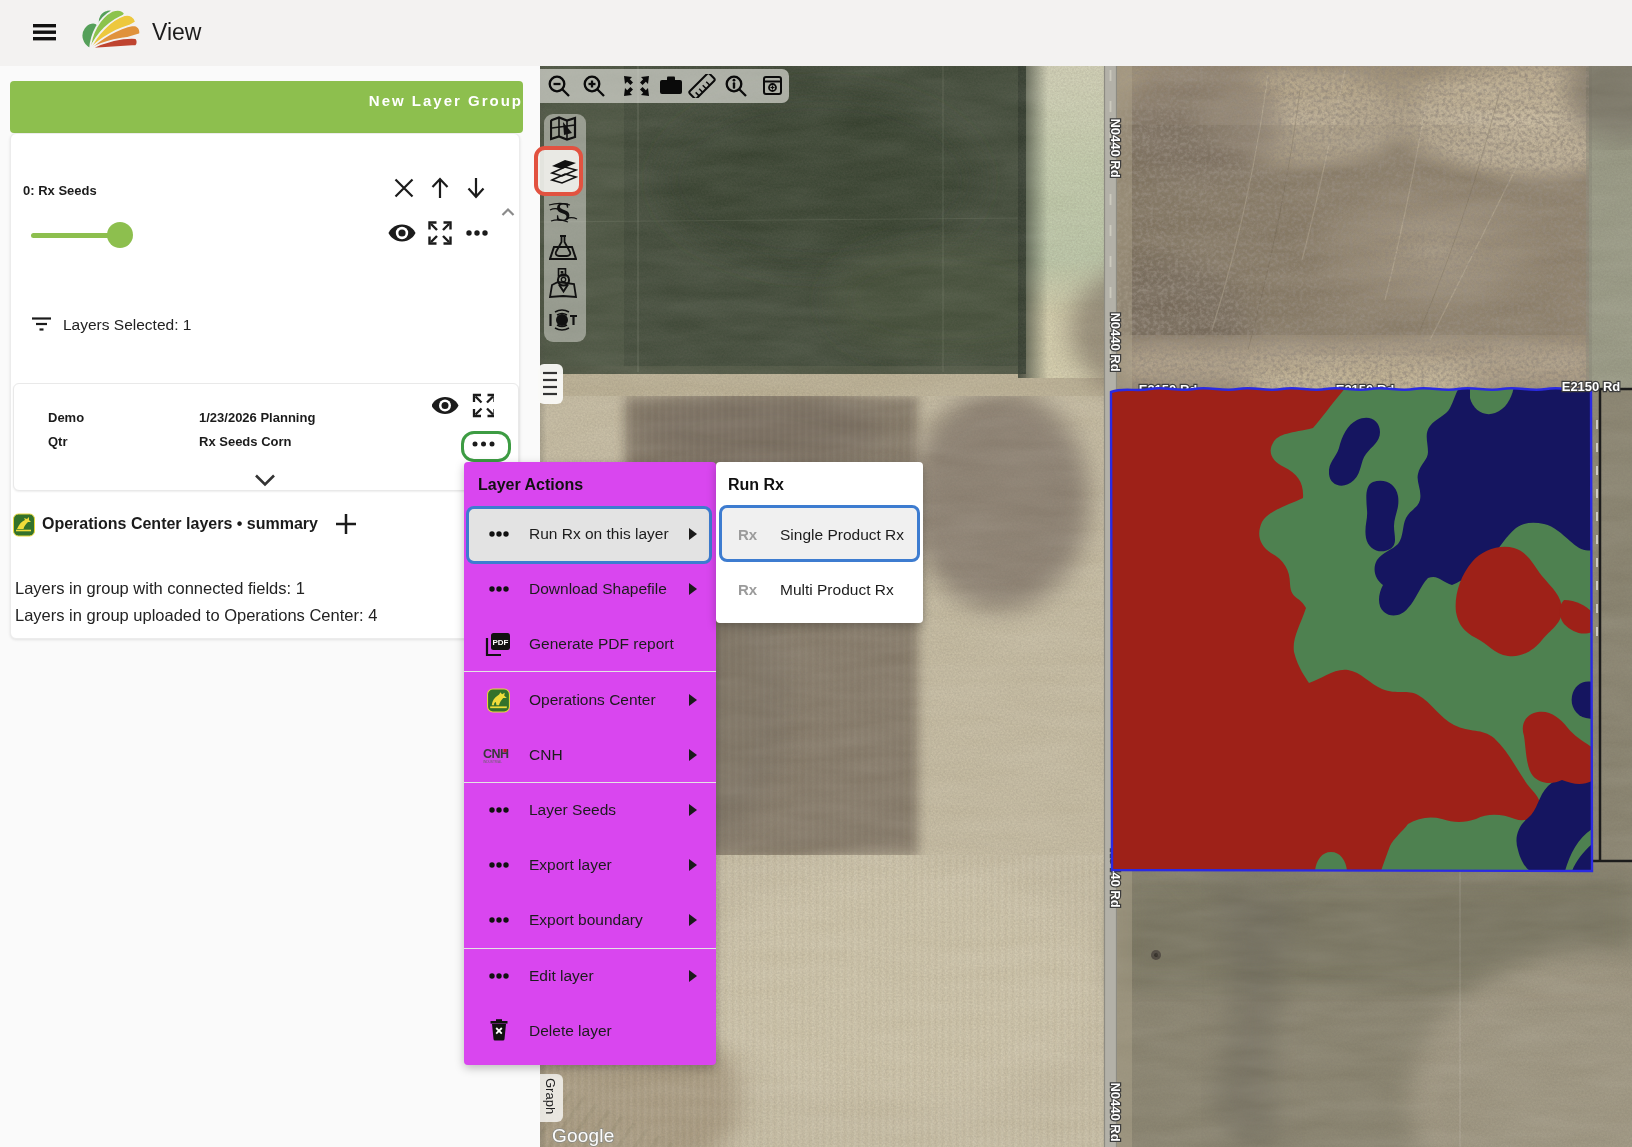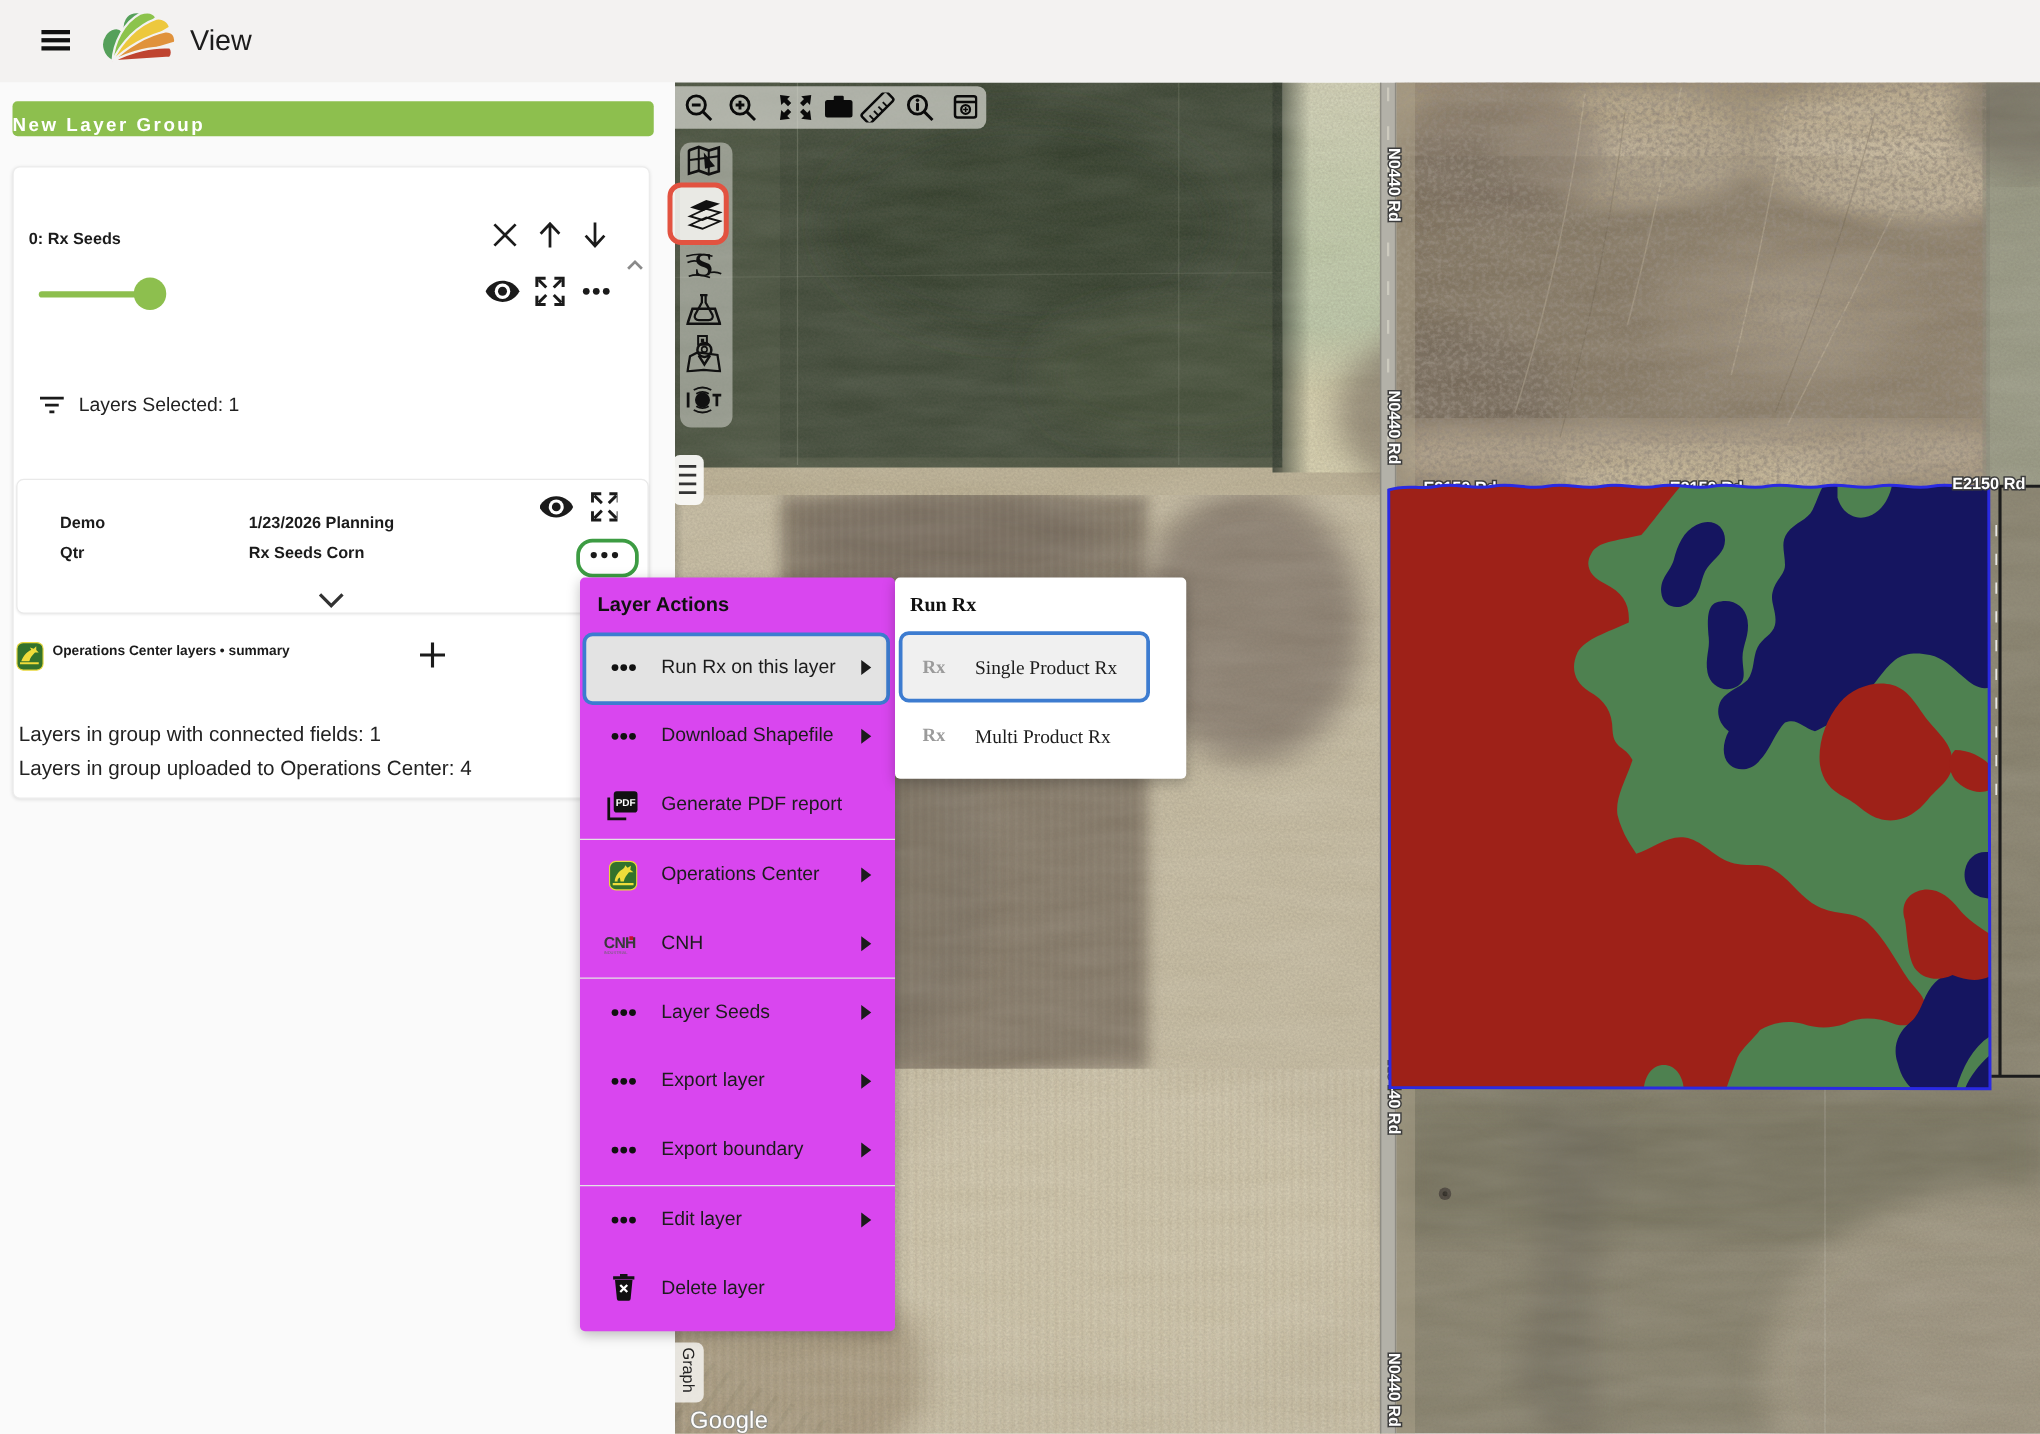--- a/index.html
+++ b/index.html
@@ -2,48 +2,48 @@
 <html><head>
 <meta charset="utf-8">
 <style>
   html,body{margin:0;padding:0;}
   body{width:1632px;height:1147px;overflow:hidden;font-family:"Liberation Sans",sans-serif;background:#fafafa;}
   .abs{position:absolute;}
   #page{position:relative;width:1632px;height:1147px;}
   #topbar{left:0;top:0;width:1632px;height:66px;background:#f3f2f1;}
   #viewtxt{left:152px;top:19px;font-size:23px;font-weight:normal;color:#1c1c1c;}
   #panel{left:0;top:66px;width:540px;height:1081px;background:#fafafa;}
-  #nlg{left:10px;top:81px;width:513px;height:28px;border-radius:4px;background:#8dbf4e;
-       color:#fff;font-weight:bold;font-size:15px;letter-spacing:2px;text-align:left;line-height:40px;}
+  #nlg{left:10px;top:81px;width:513px;height:52px;border-radius:4px;background:#8dbf4e;
+       color:#fff;font-weight:bold;font-size:15px;letter-spacing:2px;text-align:right;line-height:40px;}
   #card1{left:10px;top:133px;width:508px;height:504px;background:#fff;border:1px solid #ececec;border-radius:6px;
          box-shadow:0 1px 3px rgba(0,0,0,0.10);}
   .b13{font-size:13px;font-weight:bold;color:#1b1b1b;text-align:right;}
   #rxseeds{left:23px;top:183px;}
   #layersel{left:63px;top:316px;font-size:15.5px;color:#222;}
   #card2{left:13px;top:383px;width:504px;height:106px;background:#fff;border:1px solid #e9e9e9;border-radius:6px;
          box-shadow:0 1px 2px rgba(0,0,0,0.07);}
-  #ocline{left:42px;top:515px;font-size:11px;font-weight:bold;color:#1b1b1b;}
+  #ocline{left:42px;top:515px;font-size:16px;font-weight:bold;color:#1b1b1b;}
   .l16{font-size:16.5px;color:#232323;}
   #grp1{left:15px;top:579px;}
   #grp2{left:15px;top:606px;}
   
   #slider-track{left:31px;top:233px;width:97px;height:5px;border-radius:3px;background:#8dbf4e;}
   #slider-thumb{left:107px;top:222px;width:26px;height:26px;border-radius:50%;background:#8dbf4e;}
   
   #dotsbtn{left:461px;top:431px;width:44px;height:25px;border-radius:13px;border:3px solid #3d9c43;background:#fff;}
   
   #menu1{left:464px;top:462px;width:252px;height:603px;background:#d946ef;border-radius:4px;
          box-shadow:0 3px 10px rgba(0,0,0,0.25);}
   #menu1 .title{position:absolute;left:14px;top:14px;font-size:16px;font-weight:bold;color:#111;}
   .mi-text{position:absolute;left:65px;font-size:15.5px;color:#1c1c1c;}
   .mi-arrow{position:absolute;left:225px;width:0;height:0;border-left:8px solid #1b1b1b;border-top:6px solid transparent;border-bottom:6px solid transparent;}
   .mdiv{position:absolute;left:0px;width:252px;height:1px;background:#e4e4e4;}
   #hl1{position:absolute;left:2px;top:44px;width:240px;height:52px;border:3px solid #3d7cd0;border-radius:8px;background:#e3e3e3;}
-  #menu2{left:716px;top:462px;width:233px;height:161px;background:#fff;border-radius:4px;
-         box-shadow:0 3px 10px rgba(0,0,0,0.25);font-family:Liberation Serif, serif;}
+  #menu2{left:716px;top:462px;width:207px;height:161px;background:#fff;border-radius:4px;
+         box-shadow:0 3px 10px rgba(0,0,0,0.25);}
   #menu2 .title{position:absolute;left:12px;top:14px;font-size:16px;font-weight:bold;color:#111;}
   #hl2{position:absolute;left:3px;top:43px;width:195px;height:51px;border:3px solid #3d7cd0;border-radius:8px;background:#f0f0f0;}
   .rxico{position:absolute;left:22px;font-size:15px;font-weight:bold;color:#9b9b9b;}
   .smi-text{position:absolute;left:64px;font-size:15.5px;color:#1c1c1c;}
 </style>
 </head>
 <body>
 <div id="page">
   <div class="abs" id="topbar"></div>
 

